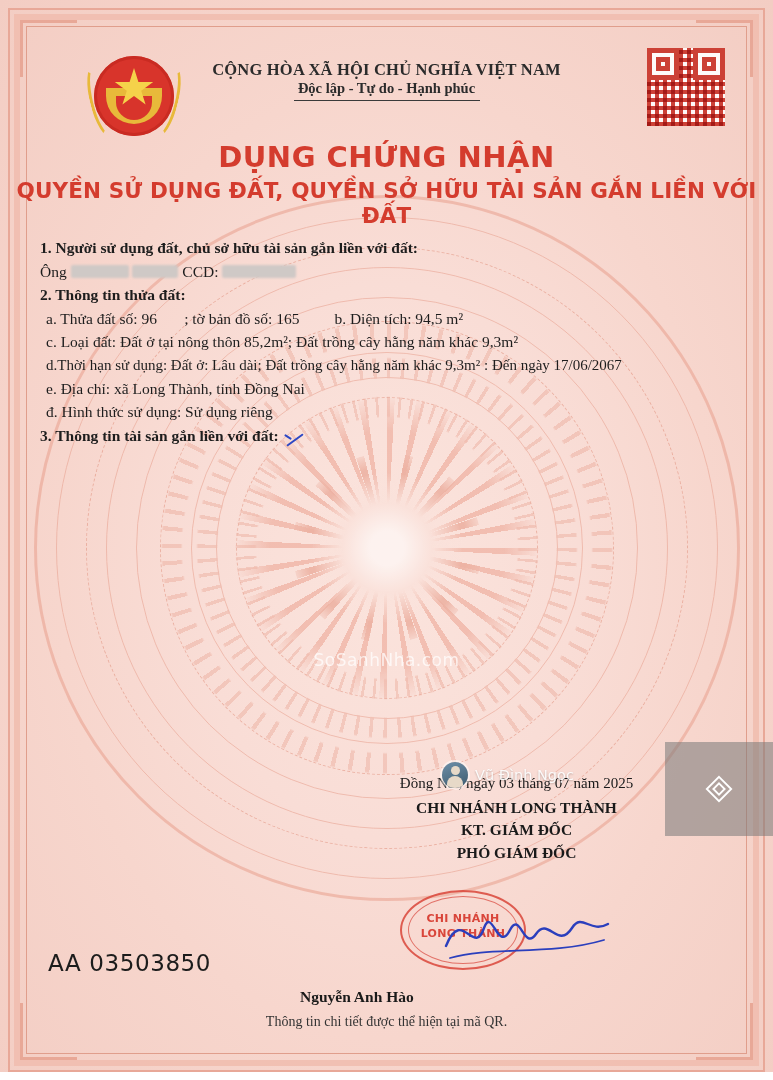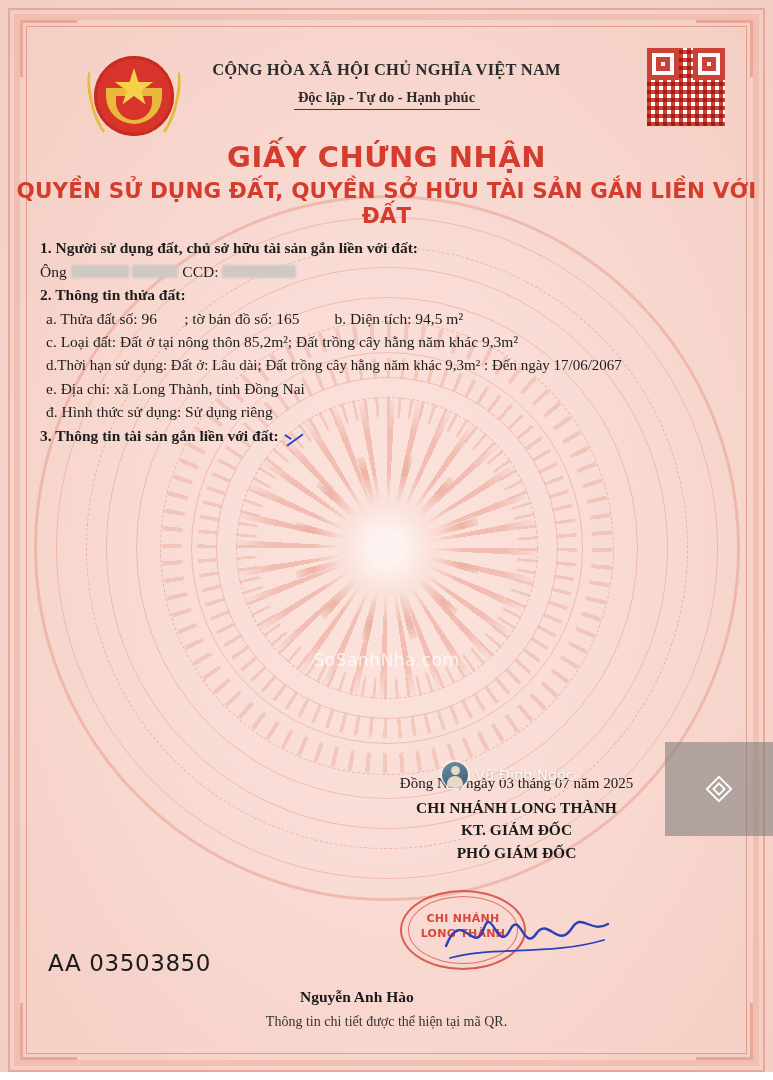--- a/index.html
+++ b/index.html
@@ -194,21 +194,20 @@
     left: 0; right: 0; top: 60px;
     text-align: center;
   }
   .nation {
     font-size: 16.5px;
     font-weight: bold;
     color: #2b2b2b;
     letter-spacing: .2px;
   }
   .motto {
-    margin-top: 9px;
     font-size: 14.5px;
     font-weight: bold;
     color: #2b2b2b;
   }
   .motto-underline {
     width: 186px; height: 1px;
     background: #3a3a3a;
     margin: 3px auto 0;
   }
 
@@ -482,21 +481,21 @@
   </div>
 
   <div class="qr"></div>
 
   <div class="head-lines">
     <div class="nation">CỘNG HÒA XÃ HỘI CHỦ NGHĨA VIỆT NAM</div>
     <div class="motto">Độc lập - Tự do - Hạnh phúc</div>
     <div class="motto-underline"></div>
   </div>
 
-  <div class="title1">GIẤY CHỨNG NHẬN</div>
+  <div class="title1">DỤNG CHỨNG NHẬN</div>
   <div class="title2">QUYỀN SỬ DỤNG ĐẤT, QUYỀN SỞ HỮU TÀI SẢN GẮN LIỀN VỚI ĐẤT</div>
 
   <div class="body-text">
 
     <div class="row b">1. Người sử dụng đất, chủ sở hữu tài sản gắn liền với đất:</div>
 
     <div class="row">
       <span>Ông</span>
       <span class="redact r1"></span>
       <span class="redact r2"></span>

